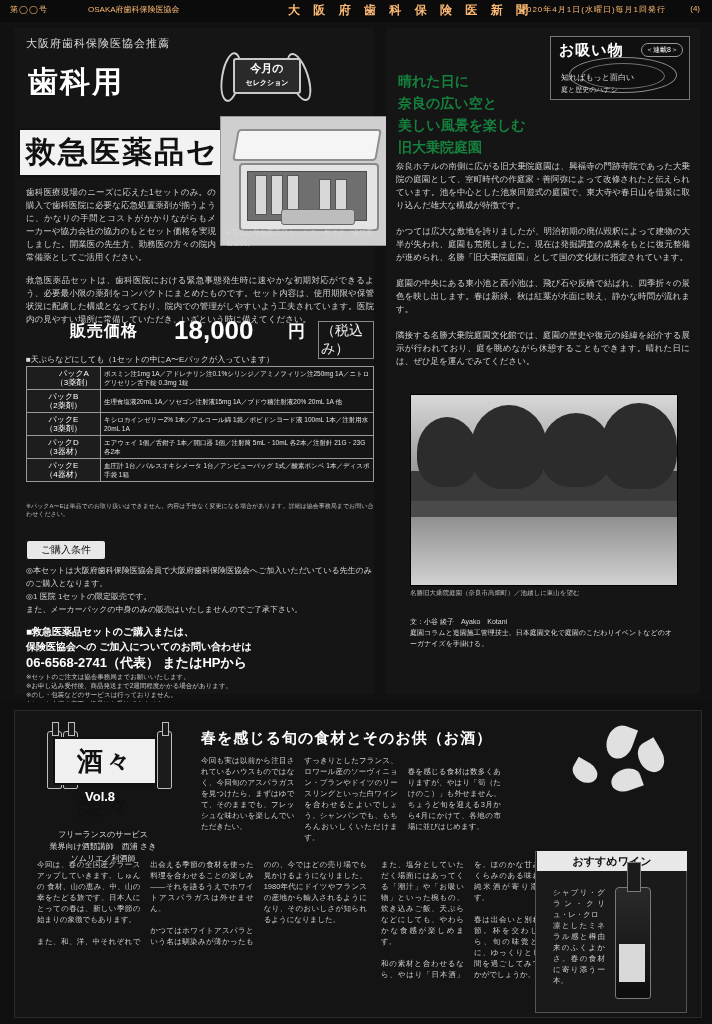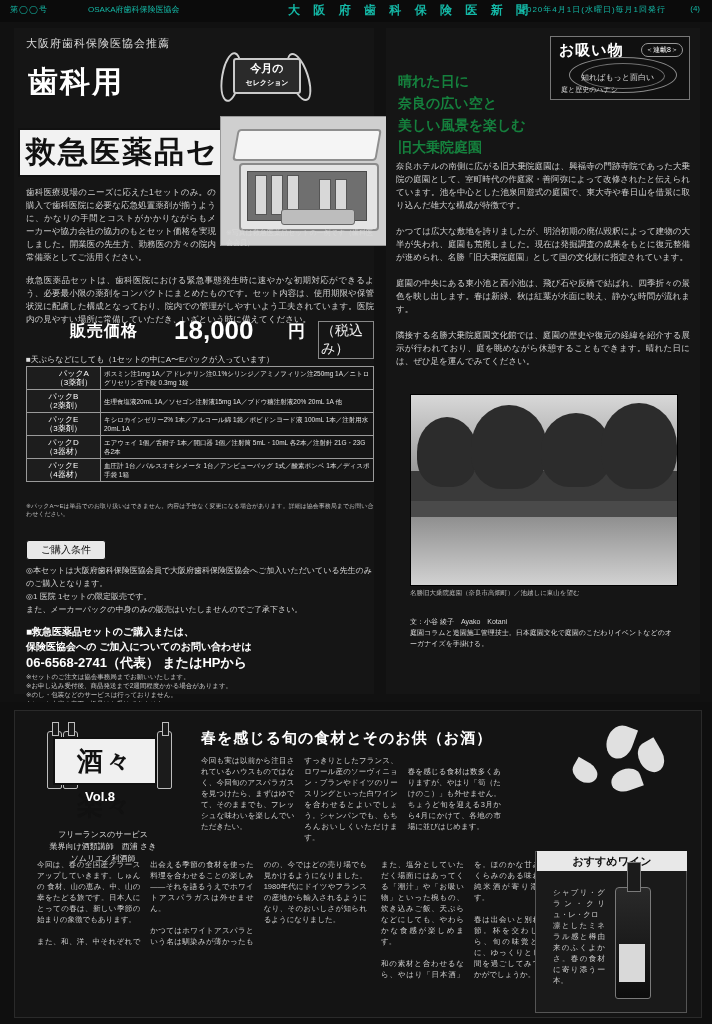--- a/index.html
+++ b/index.html
@@ -1,20 +1,20 @@
 <!DOCTYPE html>
 <html><head>
 <meta charset="utf-8">
 <style>
   html,body{margin:0;padding:0;background:#ffffff;}
   body{width:712px;height:1024px;overflow:hidden;font-family:"Liberation Sans","DejaVu Sans",sans-serif;color:#111;}
   .page{position:relative;width:712px;height:1024px;background:#e9e9e9;}
 
   
-  .masthead{position:absolute;left:0;top:0;width:712px;height:22px;background:#0b0b0b;color:#14b8a6;}
+  .masthead{position:absolute;left:0;top:0;width:712px;height:22px;background:#0b0b0b;color:#fdba74;}
   .masthead .m-left{position:absolute;left:10px;top:4px;font-size:8px;letter-spacing:1px;}
   .masthead .m-left2{position:absolute;left:88px;top:4px;font-size:8px;letter-spacing:0px;}
   .masthead .m-center{position:absolute;left:288px;top:2px;font-size:12px;letter-spacing:5px;font-weight:bold;}
   .masthead .m-right{position:absolute;right:46px;top:4px;font-size:8px;letter-spacing:1px;}
   .masthead .m-page{position:absolute;right:12px;top:4px;font-size:8px;}
 
   
   .body-dark{position:absolute;left:0;top:22px;width:712px;height:680px;background:#111;}
 
   
@@ -56,21 +56,21 @@
 
   .ad .contact-h{position:absolute;left:12px;top:596px;width:348px;font-size:10px;line-height:15px;color:#fff;font-weight:bold;}
   .ad .contact-tel{position:absolute;left:12px;top:626px;font-size:13px;font-weight:bold;color:#fff;}
   .ad .contact-note{position:absolute;left:12px;top:644px;width:348px;font-size:6.5px;line-height:9px;color:#c9c9c9;}
 
   
   .rcol{position:absolute;left:386px;top:28px;width:314px;height:666px;background:#151515;color:#e6e6e6;}
   .rcol .niwagaku{position:absolute;right:10px;top:8px;width:138px;height:62px;background:#101010;border:1px solid #777;}
   .niwagaku .ng-title{position:absolute;left:8px;top:4px;font-size:15px;font-weight:bold;color:#fff;letter-spacing:1px;}
   .niwagaku .ng-badge{position:absolute;right:6px;top:6px;font-size:7px;color:#fff;border:1px solid #999;border-radius:8px;padding:1px 4px;}
-  .niwagaku .ng-sub{position:absolute;left:10px;bottom:16px;font-size:8px;color:#ddd;margin-left:20px;}
+  .niwagaku .ng-sub{position:absolute;left:10px;bottom:16px;font-size:8px;color:#ddd;}
   .niwagaku .ng-sub2{position:absolute;left:10px;bottom:4px;font-size:7px;color:#ccc;}
   .niwagaku .ring{position:absolute;left:18px;top:20px;width:106px;height:34px;border:1px solid #8a8a8a;border-radius:50%;}
   .niwagaku .ring2{position:absolute;left:30px;top:26px;width:82px;height:24px;border:1px solid #6f6f6f;border-radius:50%;}
 
   .rcol .r-title{position:absolute;left:12px;top:42px;width:180px;font-size:14px;line-height:22px;font-weight:bold;color:#15803d;}
   .rcol .r-body{position:absolute;left:10px;top:132px;width:294px;font-size:8.5px;line-height:13px;color:#cfcfcf;text-align:justify;}
   .rcol .r-photo{position:absolute;left:24px;top:366px;width:266px;height:190px;background:#3a3a3a;overflow:hidden;border:1px solid #000;}
   .r-photo .sky{position:absolute;left:0;top:0;width:100%;height:40%;background:linear-gradient(#d8d8d8,#9a9a9a);}
   .r-photo .tree{position:absolute;background:#2c2c2c;border-radius:50% 50% 40% 40%;}
   .r-photo .water{position:absolute;left:0;bottom:0;width:100%;height:36%;background:linear-gradient(#8f8f8f,#d2d2d2);}

